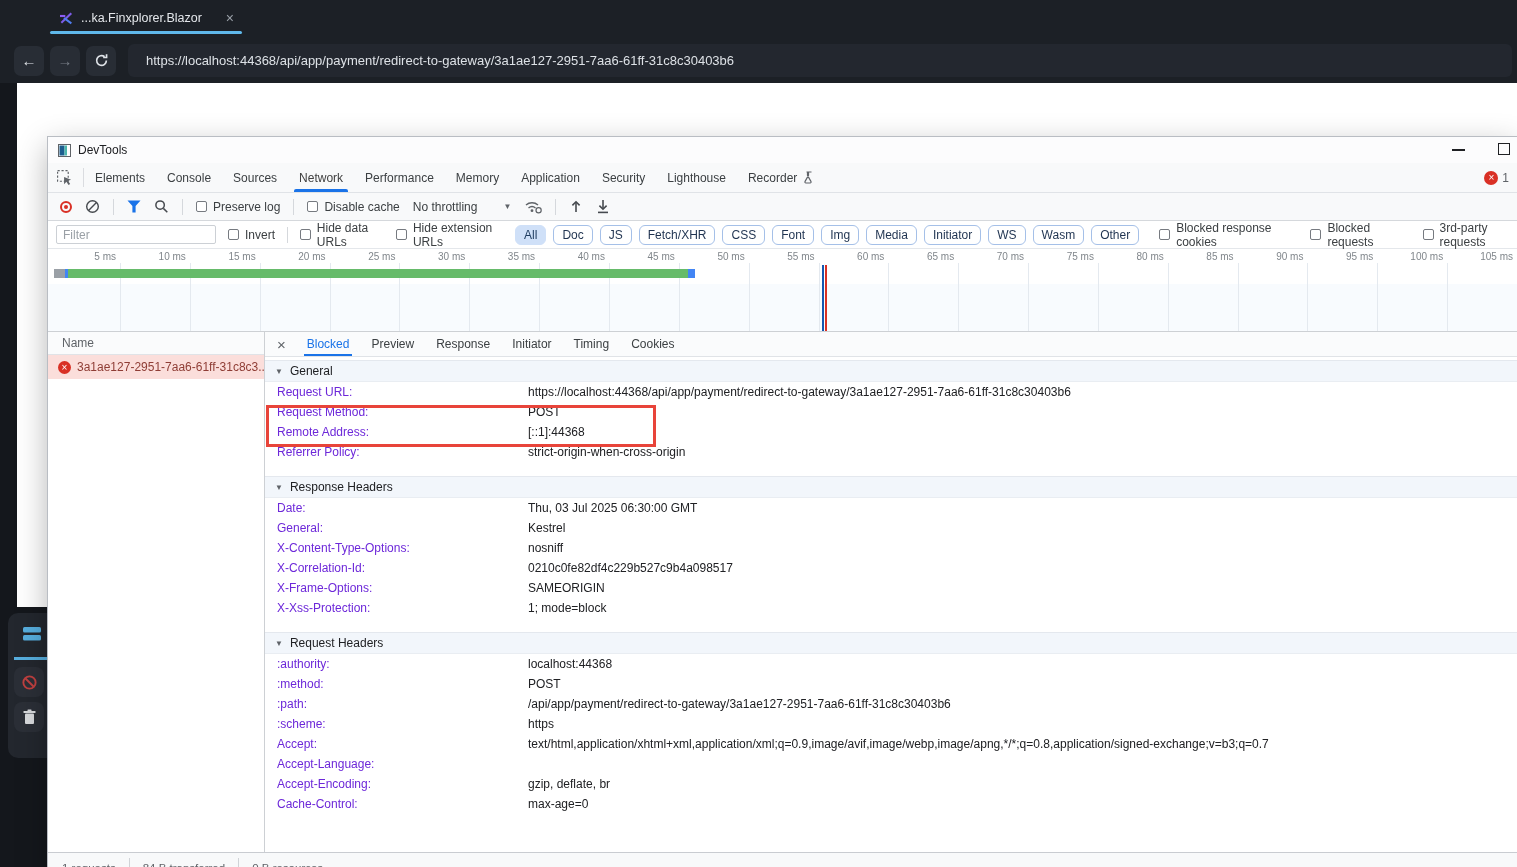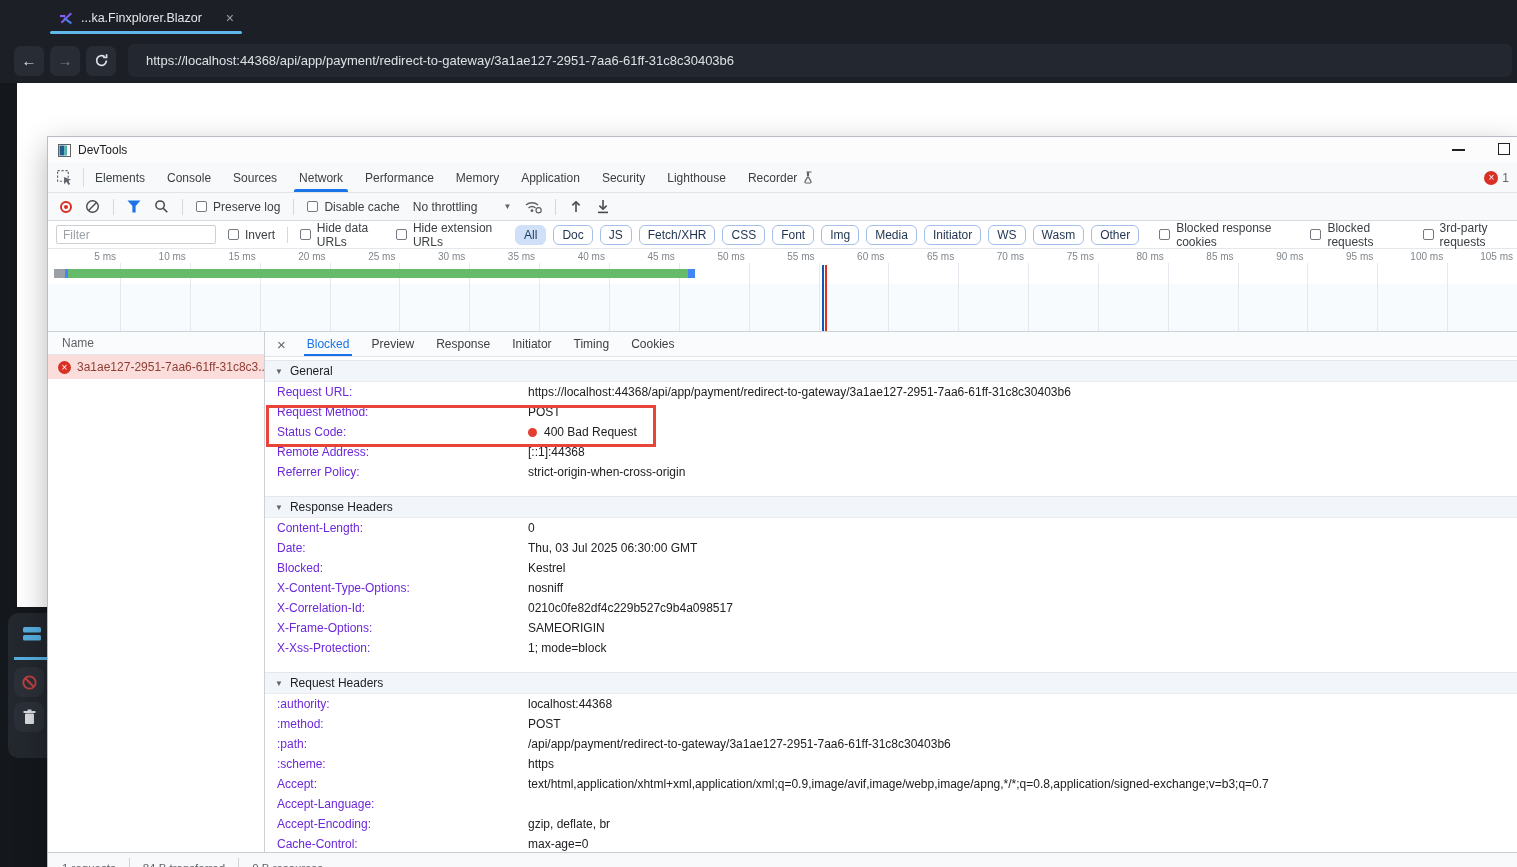--- a/index.html
+++ b/index.html
@@ -372,45 +372,37 @@
             </div>
             <div class="hrow">
               <span class="hlabel">Request URL:</span>
               <span class="hvalue">https://localhost:44368/api/app/payment/redirect-to-gateway/3a1ae127-2951-7aa6-61ff-31c8c30403b6</span>
             </div>
             <div class="hrow">
               <span class="hlabel">Request Method:</span>
               <span class="hvalue">POST</span>
             </div>
             <div class="hrow">
-              <span class="hlabel">Status Code:</span>
-              <span class="hvalue"><span class="dot"></span>400 Bad Request</span>
-            </div>
-            <div class="hrow">
               <span class="hlabel">Remote Address:</span>
               <span class="hvalue">[::1]:44368</span>
             </div>
             <div class="hrow">
               <span class="hlabel">Referrer Policy:</span>
               <span class="hvalue">strict-origin-when-cross-origin</span>
             </div>
             <div class="sec-hd gap">
               <span class="tri">▼</span>
               <span>Response Headers</span>
             </div>
             <div class="hrow">
-              <span class="hlabel">Content-Length:</span>
-              <span class="hvalue">0</span>
-            </div>
-            <div class="hrow">
               <span class="hlabel">Date:</span>
               <span class="hvalue">Thu, 03 Jul 2025 06:30:00 GMT</span>
             </div>
             <div class="hrow">
-              <span class="hlabel">Blocked:</span>
+              <span class="hlabel">General:</span>
               <span class="hvalue">Kestrel</span>
             </div>
             <div class="hrow">
               <span class="hlabel">X-Content-Type-Options:</span>
               <span class="hvalue">nosniff</span>
             </div>
             <div class="hrow">
               <span class="hlabel">X-Correlation-Id:</span>
               <span class="hvalue">0210c0fe82df4c229b527c9b4a098517</span>
             </div>

